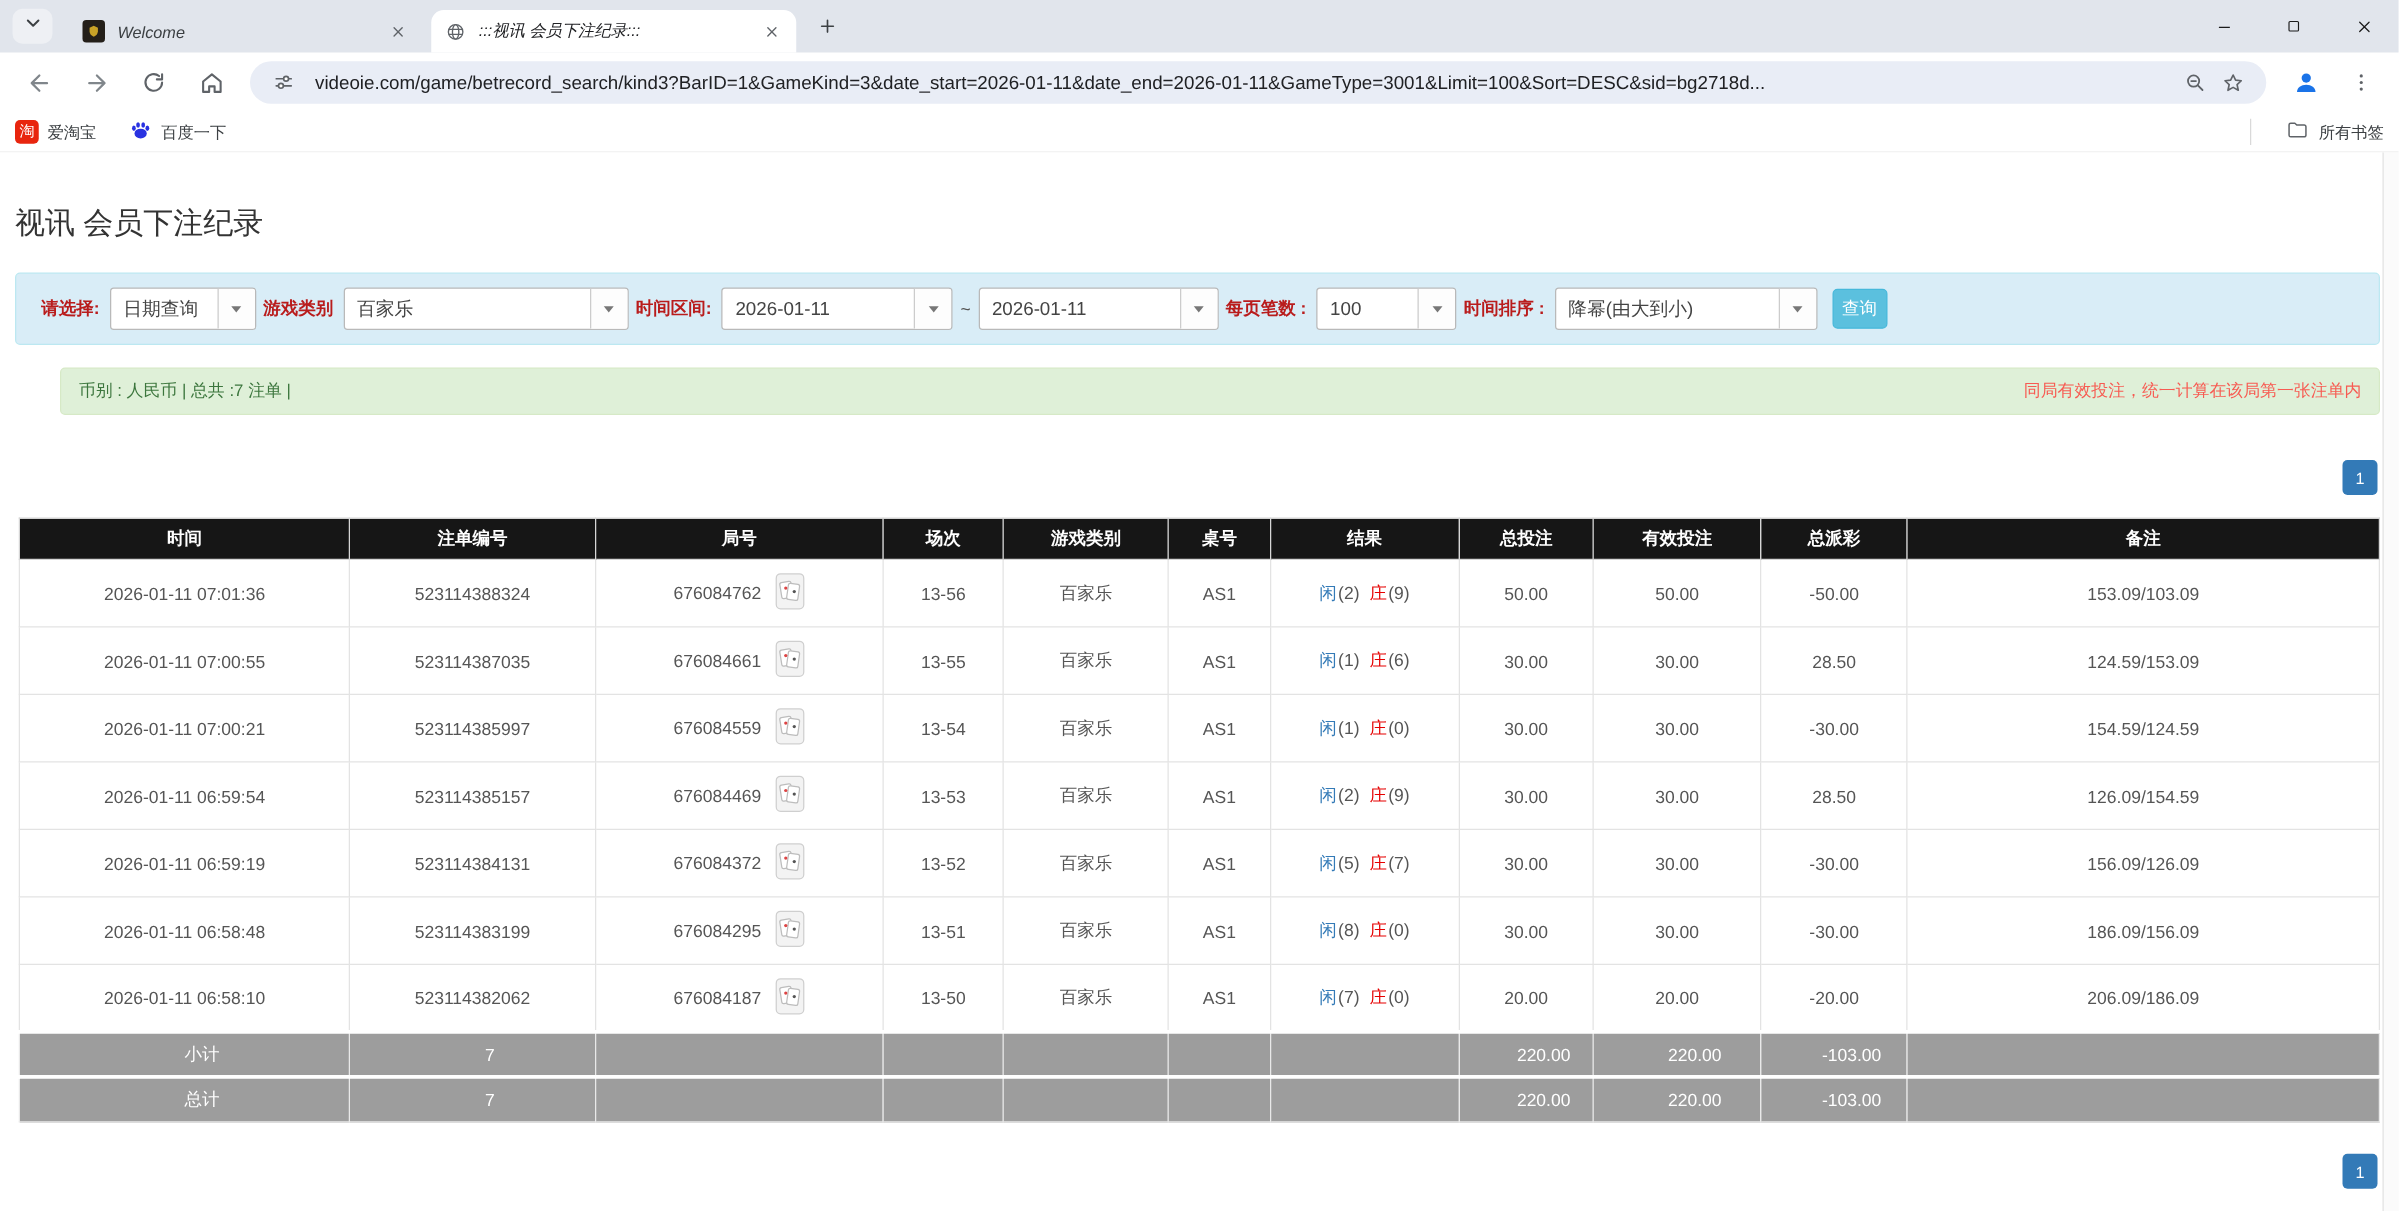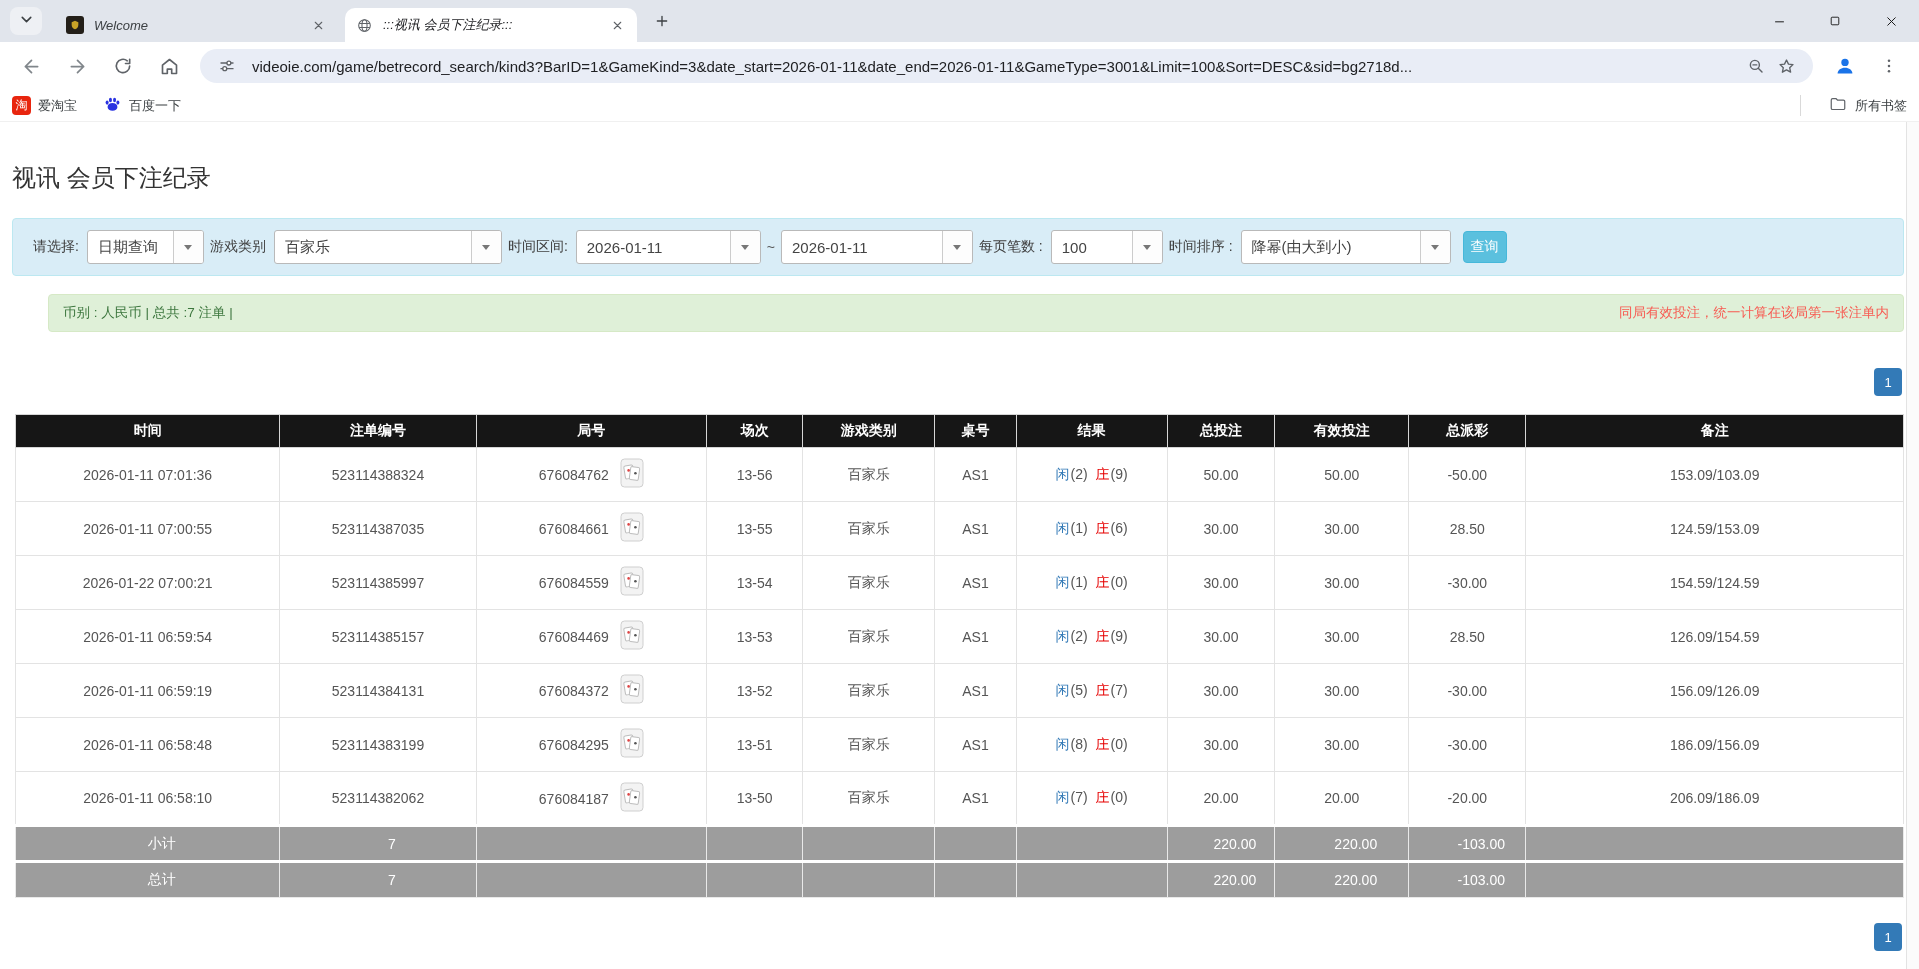--- a/index.html
+++ b/index.html
@@ -50,21 +50,21 @@
   
   .content { position:absolute; top:122px; left:0; right:13px; bottom:0; background:#fff; }
   .scrollbar { position:absolute; top:122px; right:0; width:13px; bottom:0;
     background:#fbfbfb; border-left:1px solid #e3e3e3; }
 
   .page-title { position:absolute; top:40px; left:12px; font-size:24px; font-weight:500; color:#333; }
 
   .filter-panel { position:absolute; top:96px; left:12px; right:2px; height:58px;
     background:#d9edf7; border:1px solid #bce8f1; border-radius:4px;
     display:flex; align-items:center; padding:0 14px; }
-  .f-label { font-size:14px; font-weight:400; color:#404040; margin:0 8px 0 6px; white-space:nowrap; }
+  .f-label { font-size:14px; font-weight:700; color:#b91c1c; margin:0 8px 0 6px; white-space:nowrap; }
   .tilde { font-size:14px; color:#555; margin:0 6px; }
   .combo { height:34px; background:#fff; border:1px solid #b9b9b9; border-radius:3px;
     display:flex; align-items:stretch; overflow:hidden; }
   .combo .val { flex:1; display:flex; align-items:center; padding:0 10px; font-size:15px;
     color:#444; white-space:nowrap; overflow:hidden; }
   .combo .dd { width:30px; border-left:1px solid #ccc; background:#fdfdfd;
     display:flex; align-items:center; justify-content:center; cursor:pointer; }
   .caret { width:0; height:0; border-left:4.5px solid transparent; border-right:4.5px solid transparent;
     border-top:5.5px solid #777; }
   .w1{width:117px}.w2{width:228px}.w3{width:185px}.w4{width:192px}.w5{width:112px}.w6{width:210px}
@@ -399,21 +399,21 @@
     <td class="result">
       <span class="blue lbl">闲</span><span>(1)</span><span class="sp"></span><span class="neg lbl">庄</span><span>(6)</span>
     </td>
     <td class="blue">30.00</td>
     <td>30.00</td>
     <td class="pos">28.50</td>
     <td>124.59/153.09</td>
   </tr>
 
   <tr>
-    <td>2026-01-22 07:00:21</td>
+    <td>2026-01-11 07:00:21</td>
     <td>523114385997</td>
     <td>
       <span class="round-num">676084559</span>
       <span class="card-icon">
         <svg width="24" height="30" viewBox="0 0 24 30">
           <rect x="1" y="1" width="22" height="28" rx="3.5" fill="#f3f3f3" stroke="#cfcfcf"></rect>
           <rect x="4.6" y="7.5" width="9" height="13" rx="1.5" fill="#fff" stroke="#bdbdbd" transform="rotate(-9 9 14)"></rect>
           <rect x="10" y="9" width="9" height="13" rx="1.5" fill="#fff" stroke="#bdbdbd" transform="rotate(8 14.5 15.5)"></rect>
           <circle cx="8.6" cy="12.4" r="1.3" fill="#d44"></circle>
           <circle cx="15.4" cy="15.2" r="1.3" fill="#555"></circle>

